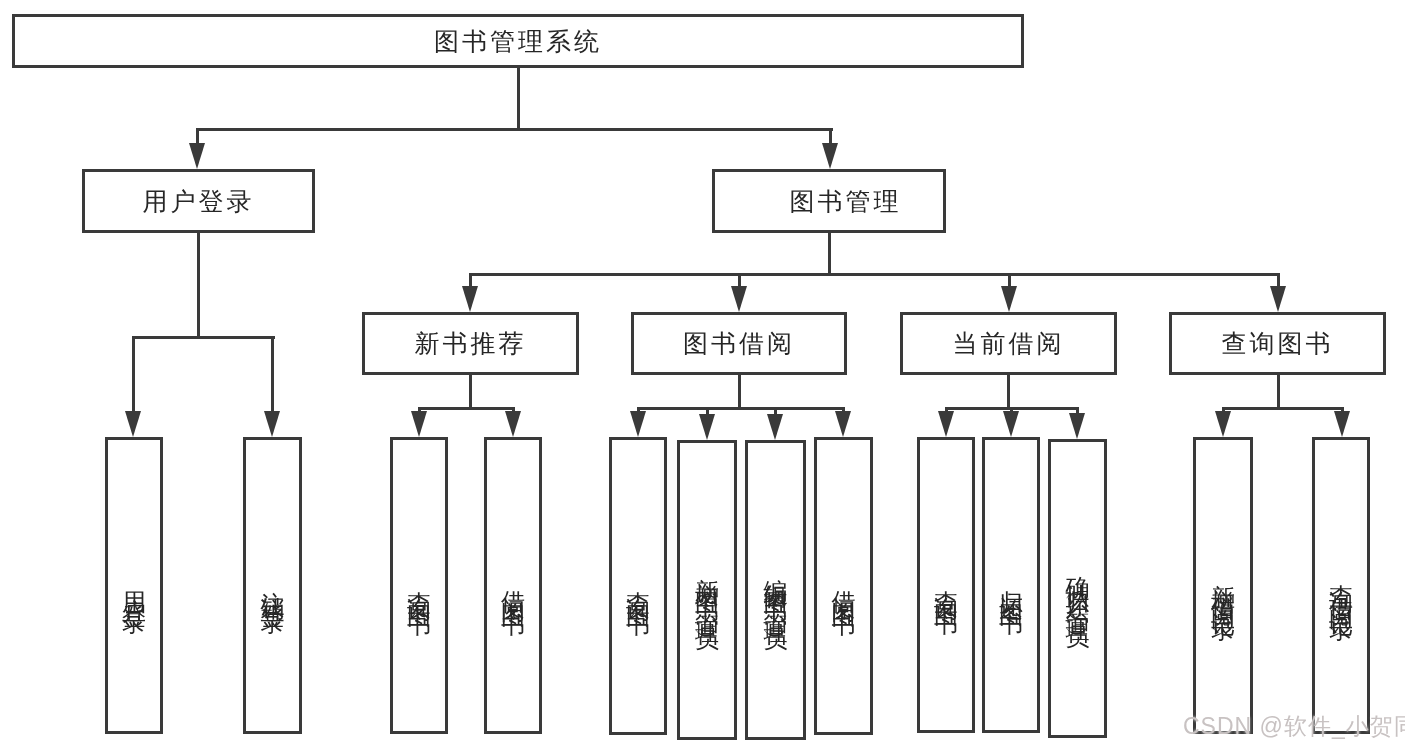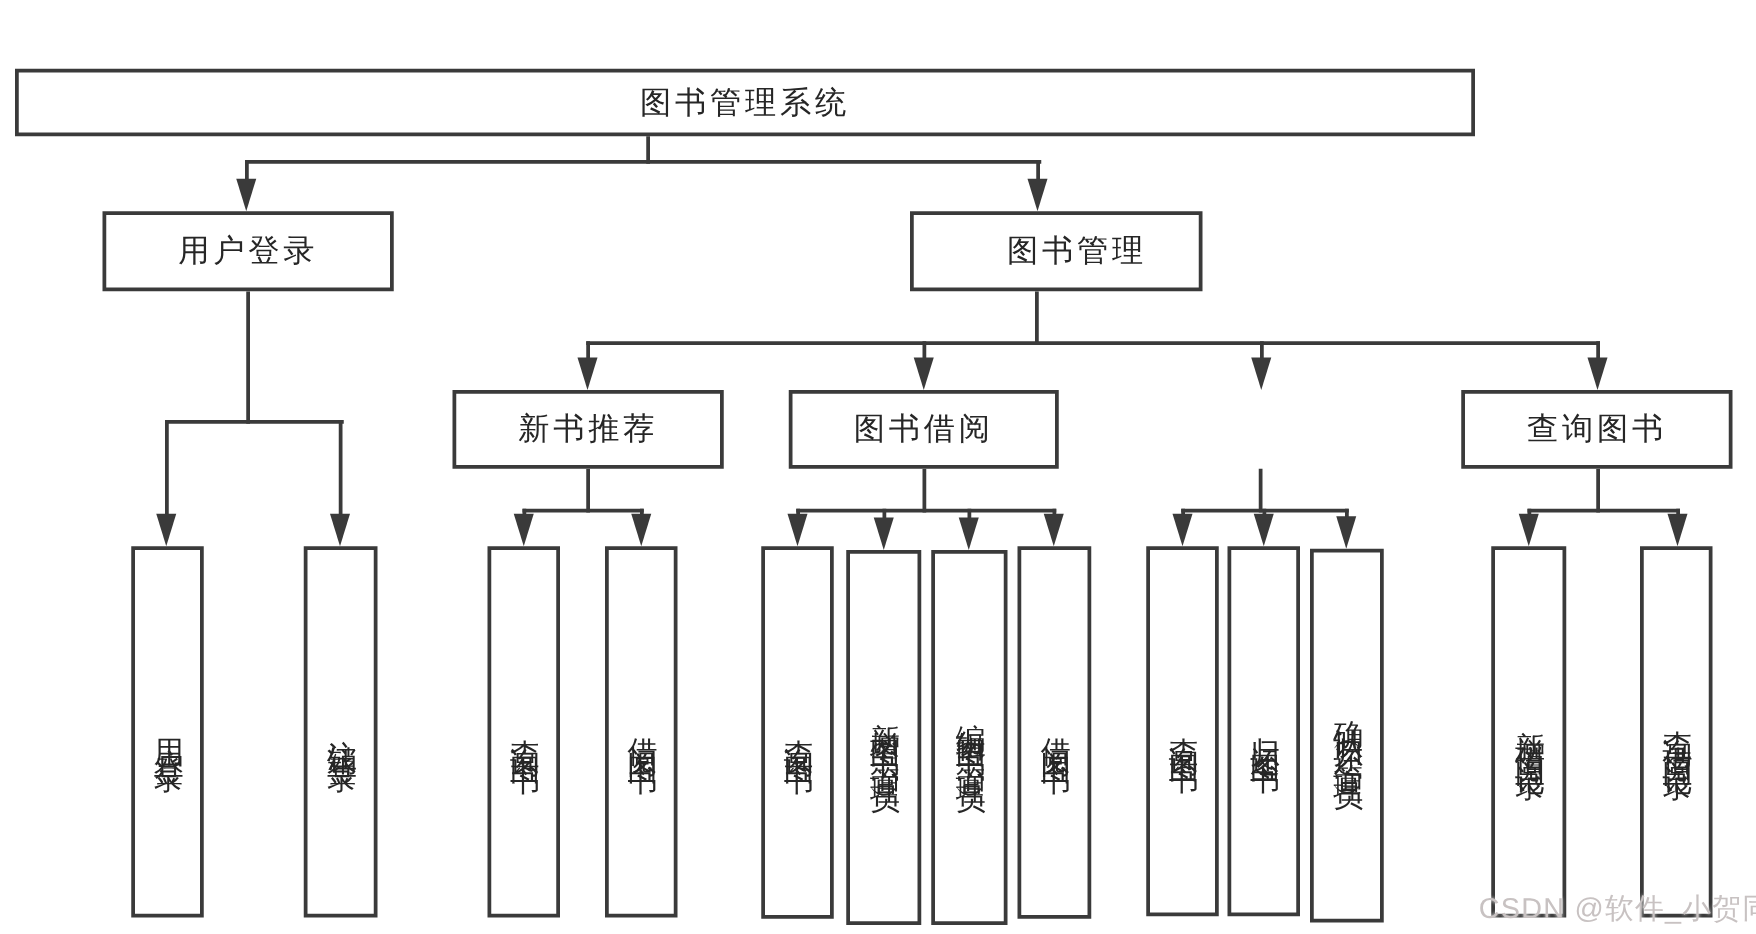--- a/index.html
+++ b/index.html
@@ -88,36 +88,39 @@
   <div class="hline" style="left:945px;top:407px;width:134px;"></div>
   <div class="drop" style="left:938px;top:407px;height:30px;"></div>
   <div class="drop" style="left:1003px;top:407px;height:30px;"></div>
   <div class="drop" style="left:1069px;top:407px;height:32px;"></div>
 
   <div class="vline" style="left:1277px;top:375px;height:35px;"></div>
   <div class="hline" style="left:1222px;top:407px;width:122px;"></div>
   <div class="drop" style="left:1215px;top:407px;height:30px;"></div>
   <div class="drop" style="left:1334px;top:407px;height:30px;"></div>
 
-  <div class="hbox" style="left:12px;top:14px;width:1168px;height:54px;margin-top:41px;">
+  <div class="hbox" style="left:12px;top:14px;width:1012px;height:54px;">
     <span>图书管理系统</span>
   </div>
 
   <div class="hbox" style="left:82px;top:169px;width:233px;height:64px;">
     <span>用户登录</span>
   </div>
-  <div class="hbox" style="left:728px;top:169px;width:234px;height:64px;padding-left:33px;">
+  <div class="hbox" style="left:712px;top:169px;width:234px;height:64px;padding-left:33px;">
     <span>图书管理</span>
   </div>
 
   <div class="hbox" style="left:631px;top:312px;width:216px;height:63px;">
     <span>图书借阅</span>
   </div>
   <div class="hbox" style="left:362px;top:312px;width:217px;height:63px;">
     <span>新书推荐</span>
+  </div>
+  <div class="hbox" style="left:900px;top:312px;width:217px;height:63px;">
+    <span>当前借阅</span>
   </div>
   <div class="hbox" style="left:1169px;top:312px;width:217px;height:63px;">
     <span>查询图书</span>
   </div>
 
   <div class="vbox" style="left:105px;top:437px;width:58px;height:297px;">
     <span>用户登录</span>
   </div>
   <div class="vbox" style="left:243px;top:437px;width:59px;height:297px;">
     <span>注销登录</span>

